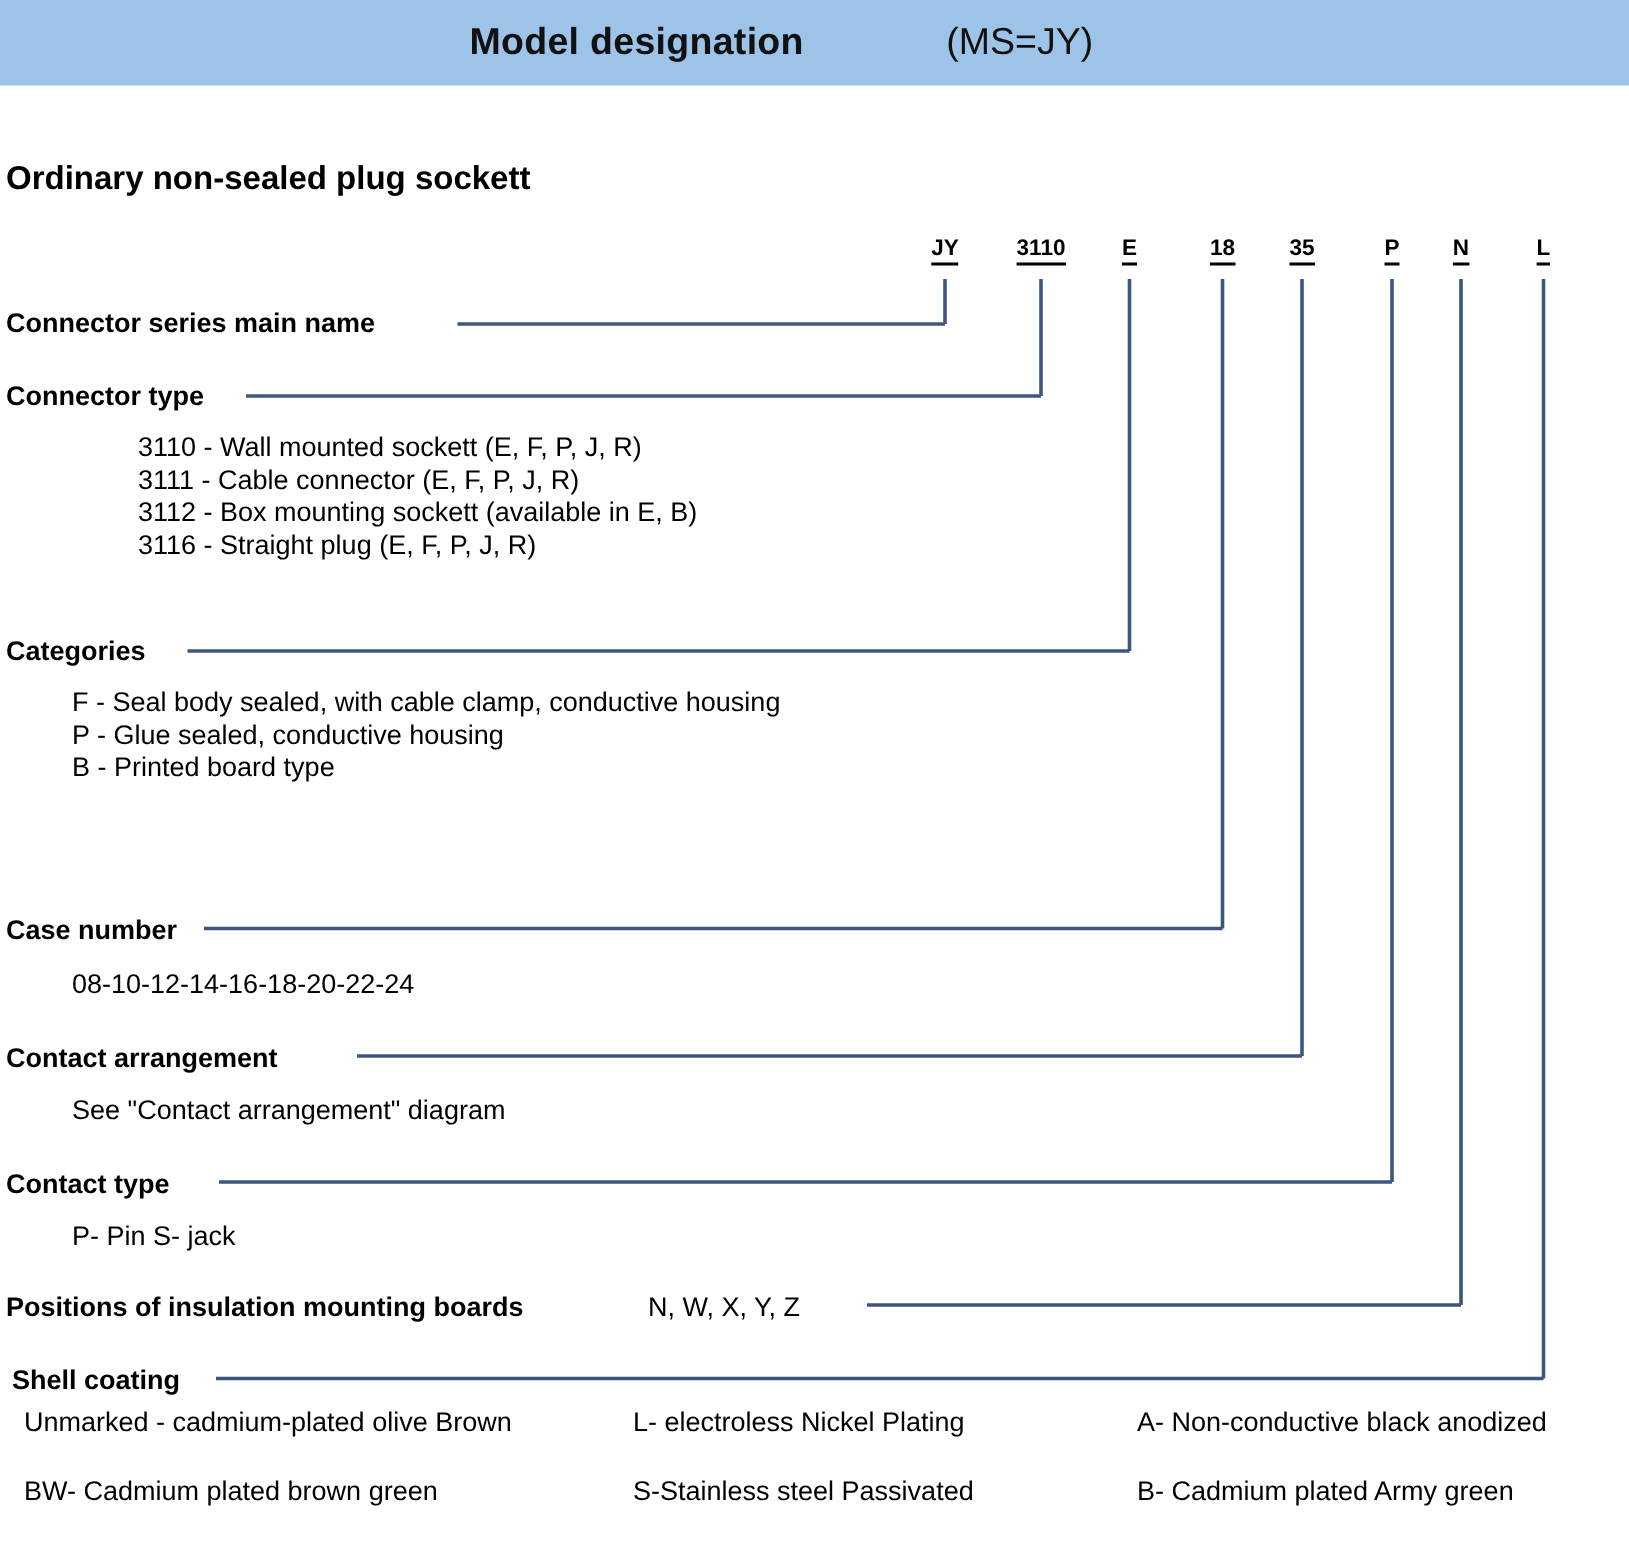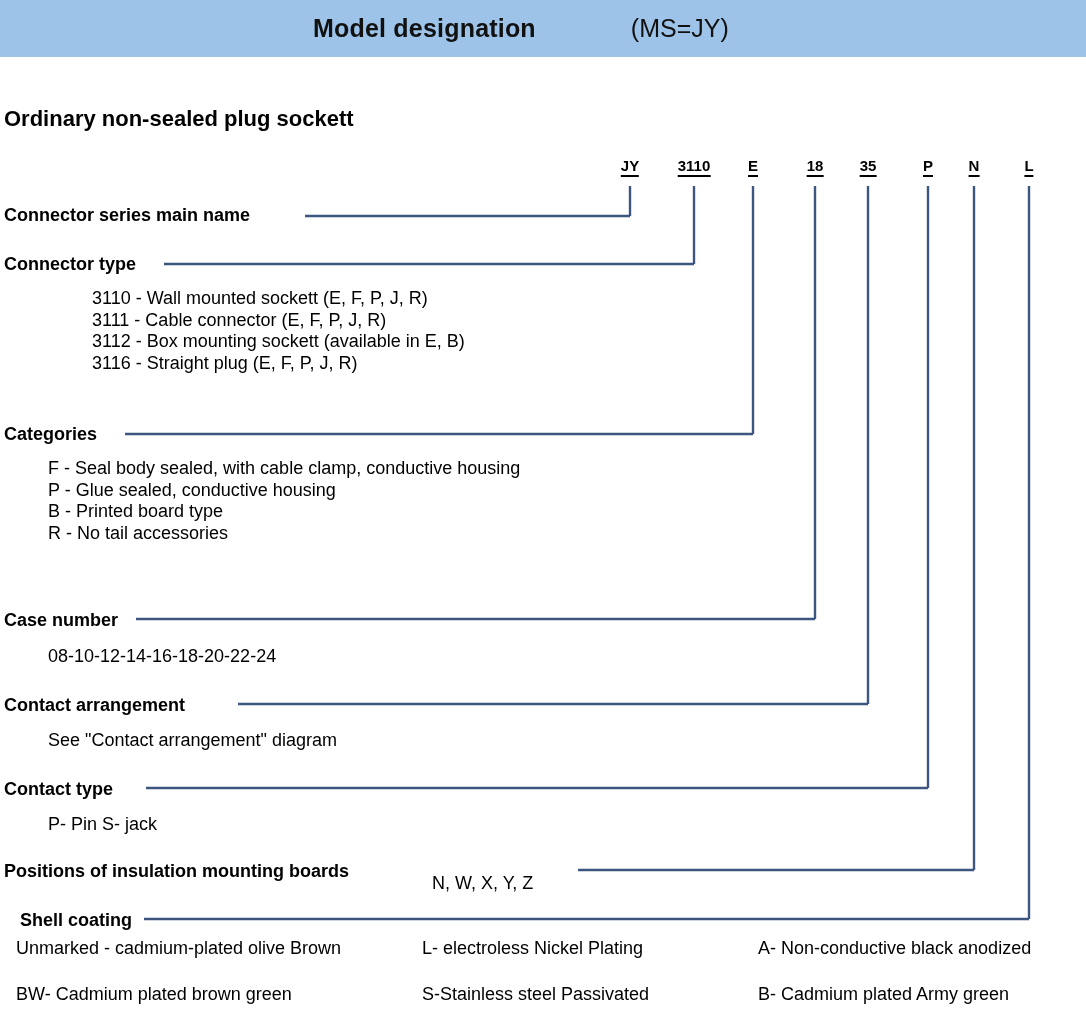--- a/index.html
+++ b/index.html
@@ -92,21 +92,20 @@
     position: absolute;
     font-size: 18px;
     font-weight: bold;
     white-space: nowrap;
   }
   .sec-inline {
     position: absolute;
     font-size: 18px;
     font-weight: normal;
     white-space: nowrap;
-    margin-top: 12px;
   }
 
   
   .detail-list {
     position: absolute;
     font-size: 18px;
     line-height: 21.7px;
     white-space: nowrap;
   }
   .detail-list div {
@@ -182,35 +181,34 @@
 
   <div id="section-labels">
       <div class="sec-label" style="left: 4px; top: 205px;">Connector series main name</div>
       <div class="sec-label" style="left: 4px; top: 254px; text-align: center;">Connector type</div>
       <div class="sec-label" style="left: 4px; top: 424px;">Categories</div>
       <div class="sec-label" style="left: 4px; top: 610px;">Case number</div>
       <div class="sec-label" style="left: 4px; top: 695px;">Contact arrangement</div>
       <div class="sec-label" style="left: 4px; top: 779px;">Contact type</div>
       <div class="sec-label" style="left: 4px; top: 861px;">Positions of insulation mounting boards</div>
       <div class="sec-inline" style="left: 432px; top: 861px;">N, W, X, Y,  Z</div>
-      <div class="sec-label" style="left: 20px; top: 910px;">Shell coating</div>
+      <div class="sec-label" style="left: 8px; top: 910px;">Shell coating</div>
     </div>
 
   <div class="detail-list" id="connector-types" style="left: 48px; top: 288px; margin-left: 44px;">
       <div>3110 - Wall mounted sockett (E, F, P, J, R)</div>
       <div>3111 - Cable connector (E, F, P, J, R)</div>
       <div>3112 - Box mounting sockett (available in E, B)</div>
       <div>3116 - Straight plug (E, F, P, J, R)</div>
     </div>
 
   <div class="detail-list" id="categories-list" style="left: 48px; top: 458px;">
       <div>F - Seal body sealed, with cable clamp, conductive housing</div>
       <div>P - Glue sealed, conductive housing</div>
       <div>B - Printed board type</div>
-      <div>R - No tail accessories</div>
     </div>
 
   <div class="detail-single" id="case-number-value" style="left: 48px; top: 646px;">08-10-12-14-16-18-20-22-24</div>
 
   <div class="detail-single" id="contact-arrangement-value" style="left: 48px; top: 730px;">See "Contact arrangement" diagram</div>
 
   <div class="detail-single" id="contact-type-value" style="left: 48px; top: 814px;">P- Pin S- jack</div>
 
   <div id="coating">
       <div class="coat-row">

